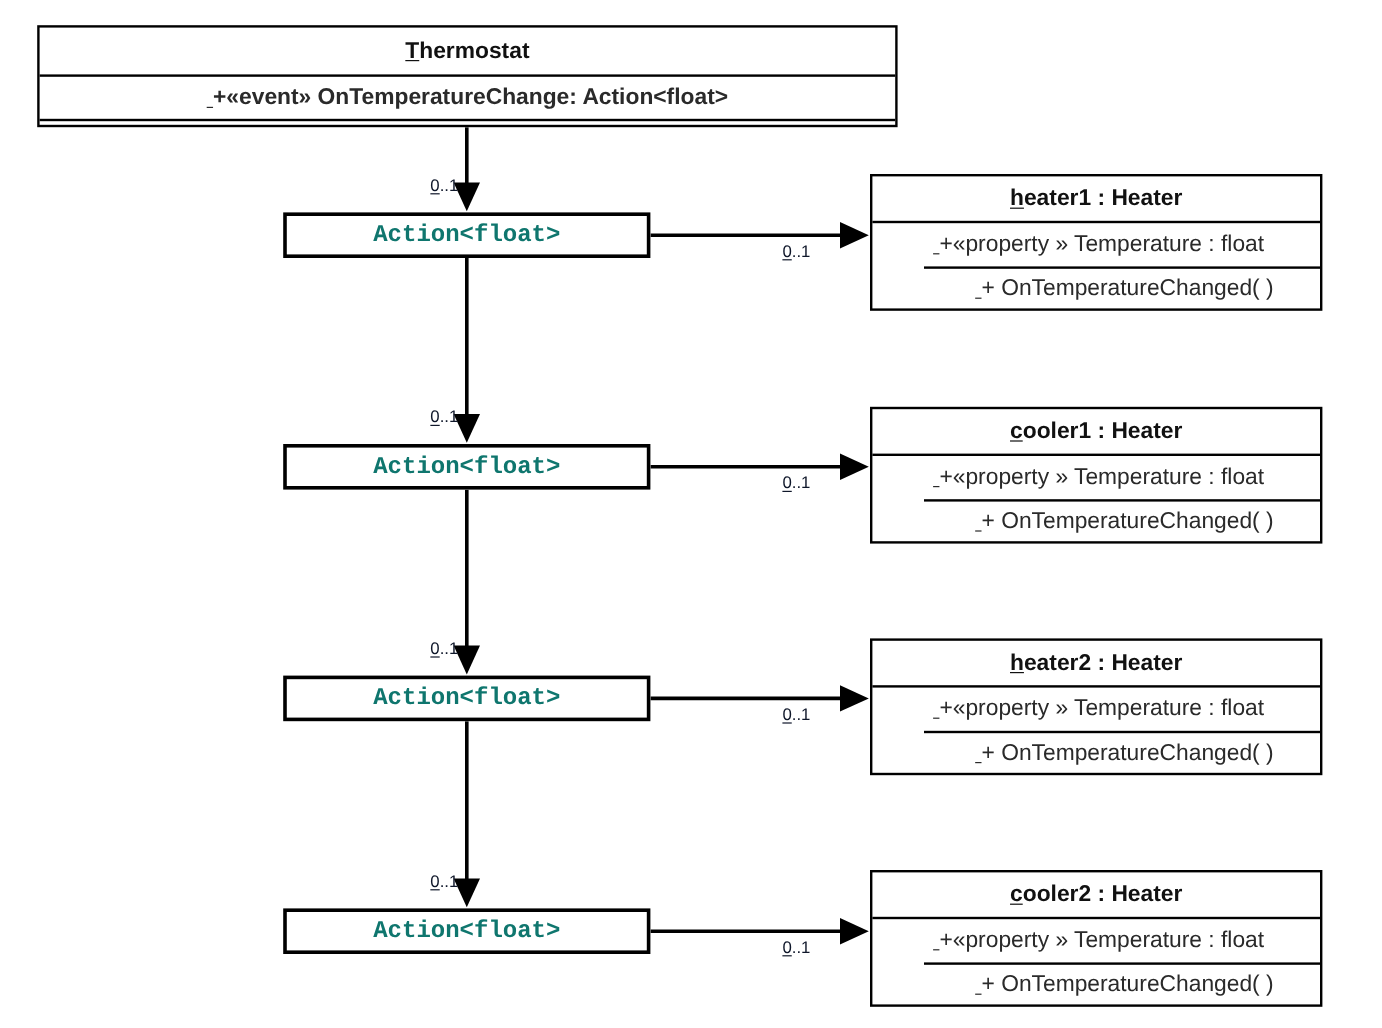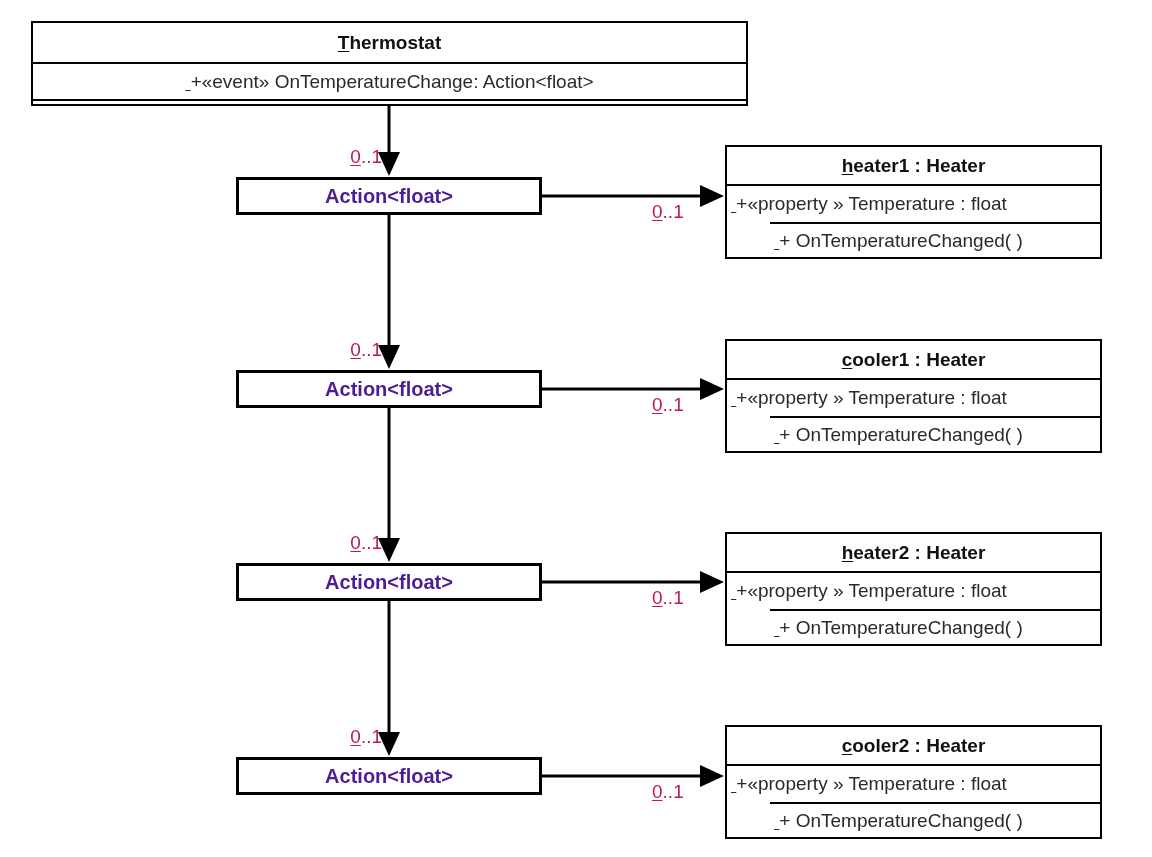--- a/index.html
+++ b/index.html
@@ -15,55 +15,55 @@
   .edges { position: absolute; left: 0; top: 0; z-index: 1; }
   .uml-box {
     position: absolute;
     background: #ffffff;
     border: 2px solid #000;
     box-sizing: border-box;
     display: flex;
     flex-direction: column;
     z-index: 2;
   }
-  .compartment { border-top: 2px solid #000; box-sizing: border-box; }
+  .compartment { border-top: 2px solid #000; box-sizing: border-box; justify-content: center; }
   .compartment:first-child { border-top: none; }
   .title {
     font-weight: bold;
     font-size: 19px;
     display: flex;
     align-items: center;
     justify-content: center;
     color: #111;
   }
   .member {
     font-size: 19px;
     white-space: pre;
     display: flex;
     align-items: center;
     padding-left: 4px;
     color: #2a2a2a;
   }
   .thermostat .title { height: 39px; }
-  .thermostat .member { height: 37px; justify-content: center; padding-left: 0; }
+  .thermostat .member { height: 37px; justify-content: center; padding-left: 0; font-weight: bold; }
   .thermostat .empty { flex: 1; }
   .object .title { height: 37px; }
   .object .member { height: 38px; }
   .object .member:last-child { flex: 1; margin-left: 43px; }
   .action {
     border-width: 3px;
     align-items: center;
     justify-content: center;
   }
-  .action-label { font-weight: bold; font-size: 20px; color: #4c1d95; }
+  .action-label { font-weight: bold; font-size: 20px; color: #0f766e; font-family: Liberation Mono, monospace; }
   .mult {
     position: absolute;
     z-index: 3;
-    font-size: 19px;
-    color: #be185d;
+    font-size: 14px;
+    color: #0f172a;
     white-space: pre;
   }
   .mult-in { width: 62px; text-align: right; }
   u { text-underline-offset: 2px; }
 </style>
 </head>
 <body>
 
 <div class="canvas">
 

